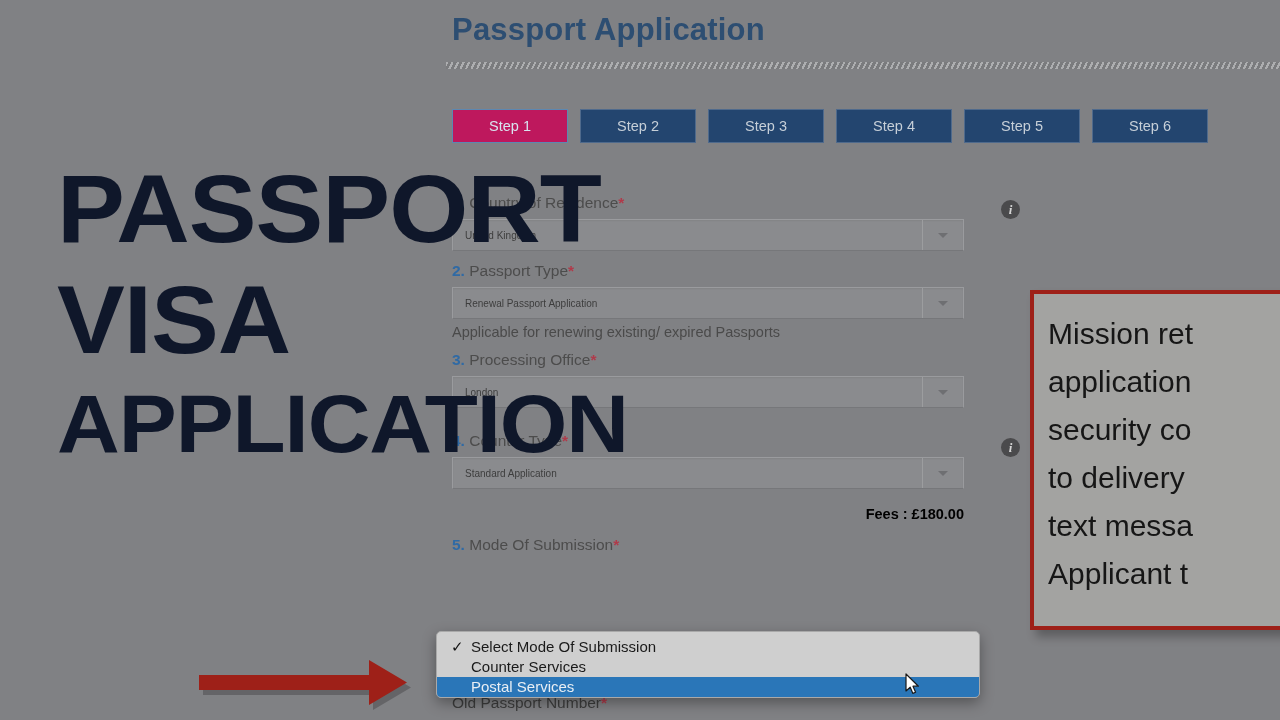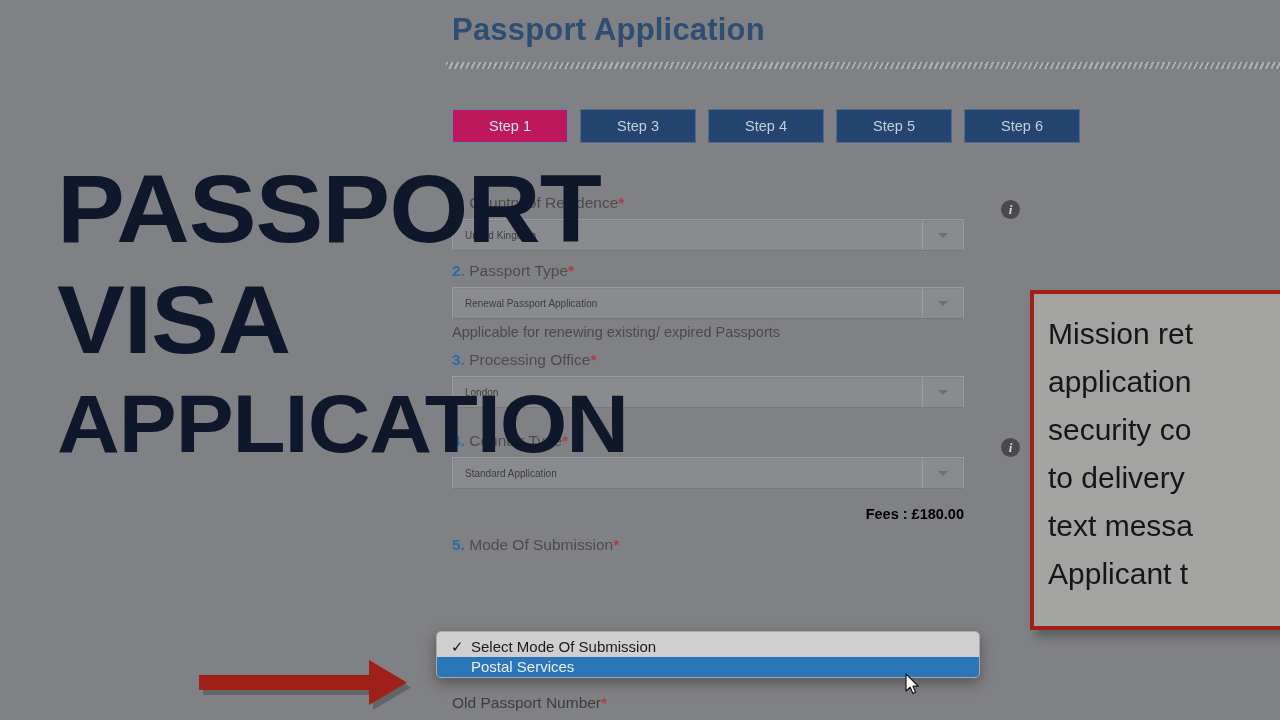--- a/index.html
+++ b/index.html
@@ -151,20 +151,21 @@
 </head>
 <body>
 
 <div id="page">
 
   <div class="page-title">Passport Application</div>
   <div class="title-rule"></div>
 
   <div class="steps">
     <div class="step active">Step 1</div>
+    <div class="step">Step 2</div>
     <div class="step">Step 3</div>
     <div class="step">Step 4</div>
     <div class="step">Step 5</div>
     <div class="step">Step 6</div>
   </div>
 
   <div class="form">
 
     <div class="field">
       <div class="f-label">
@@ -231,20 +232,23 @@
   </div>
 
   <div class="oldpass">
     <span>Old Passport Number</span><span class="req">*</span>
   </div>
 
   <div class="dropdown">
     <div class="opt">
       <span class="check">✓</span>
       <span>Select Mode Of Submission</span>
+    </div>
+    <div class="opt">
+      <span>Counter Services</span>
     </div>
     <div class="opt sel">
       <span>Postal Services</span>
     </div>
   </div>
 
   <svg class="cursor" viewBox="0 0 15 22">
     <path d="M1,1 L1,18 L5.2,14.2 L7.9,20.4 L10.6,19.2 L8,13.2 L13.4,13.2 Z" fill="#ffffff" stroke="#1a1a1a" stroke-width="1.2" stroke-linejoin="round"></path>
   </svg>
 

